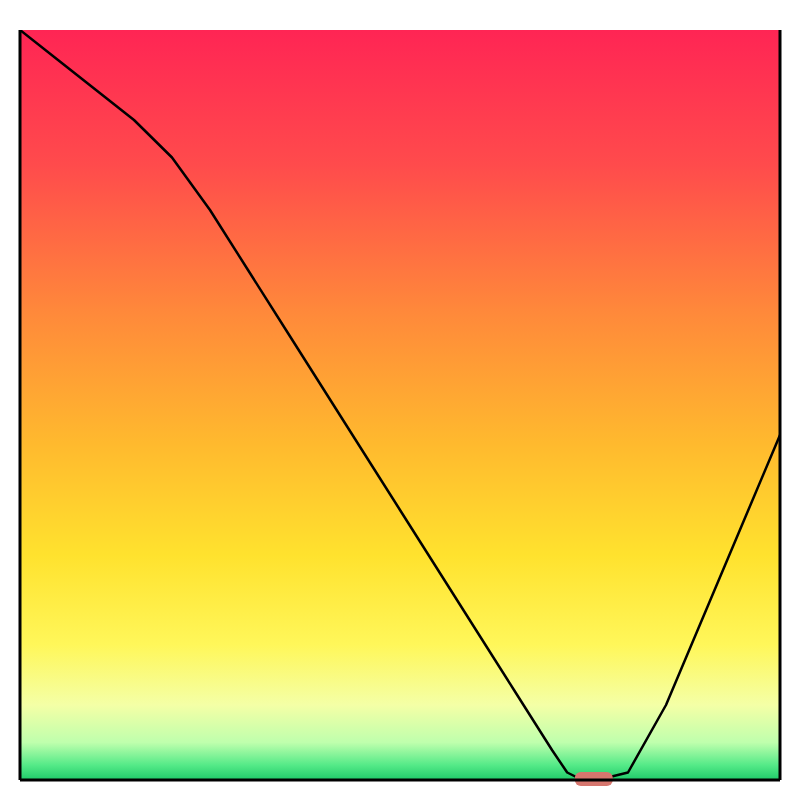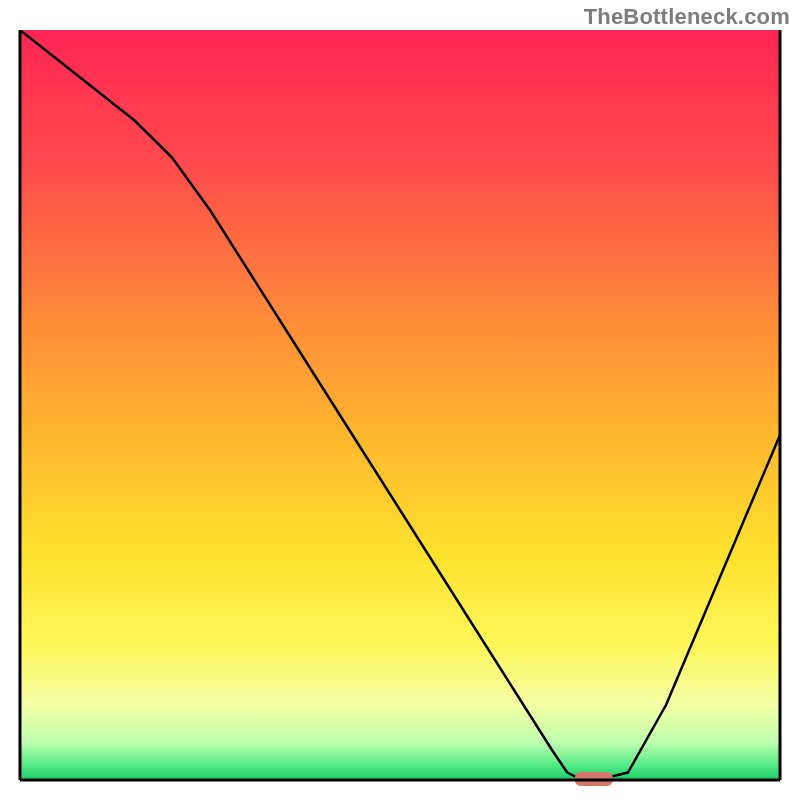--- a/index.html
+++ b/index.html
@@ -25,21 +25,20 @@
     letter-spacing: 0.2px;
   }
   svg {
     display: block;
   }
 </style>
 </head>
 <body>
 
 <div class="chart-wrap">
-  <div class="watermark">TheBottleneck.com</div>
 
   <svg id="chart-svg" width="800" height="800" viewBox="0 0 800 800">
     <defs>
       <linearGradient id="bg-grad" x1="0" y1="0" x2="0" y2="1">
           <stop offset="0%" stop-color="#ff2554"></stop>
           <stop offset="18%" stop-color="#ff4b4c"></stop>
           <stop offset="38%" stop-color="#ff8a3a"></stop>
           <stop offset="55%" stop-color="#ffb92e"></stop>
           <stop offset="70%" stop-color="#ffe22e"></stop>
           <stop offset="82%" stop-color="#fff75a"></stop>

